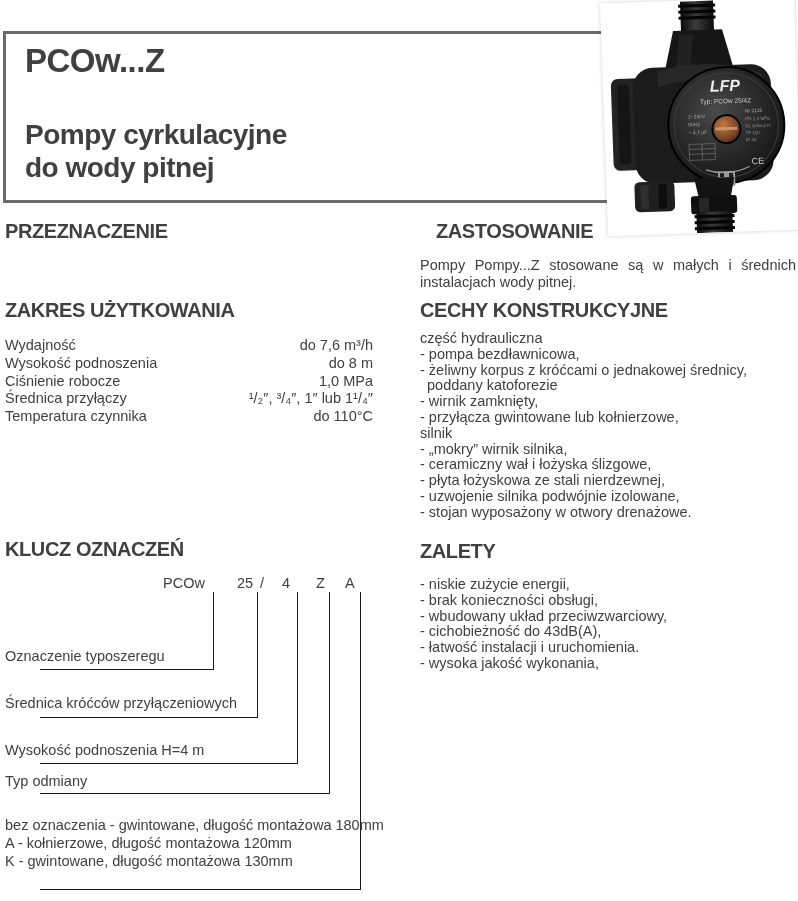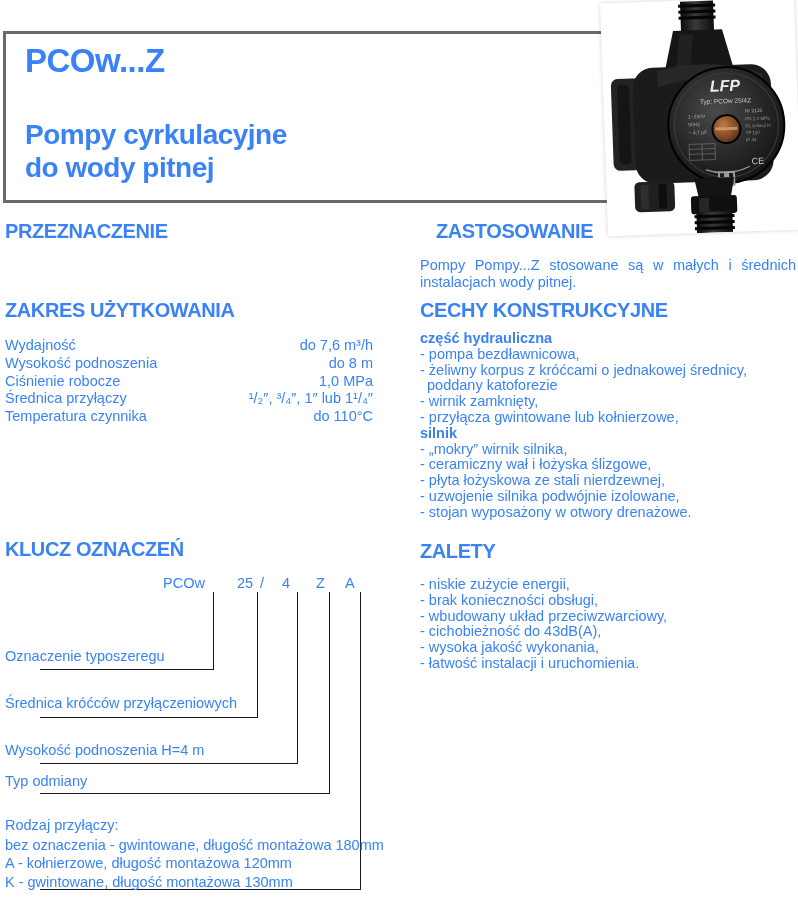--- a/index.html
+++ b/index.html
@@ -1,17 +1,17 @@
 <!DOCTYPE html>
 <html><head>
 <meta charset="utf-8">
 <style>
   html,body{margin:0;padding:0;background:#ffffff;}
   .page{position:relative;width:798px;height:901px;background:#fff;overflow:hidden;
-        font-family:"Liberation Sans","DejaVu Sans",sans-serif;color:#3b82f6;}
+        font-family:"Liberation Sans","DejaVu Sans",sans-serif;color:#404040;}
   .abs{position:absolute;}
 
   
   .header-box{left:3px;top:31px;width:786px;height:166px;border:3px solid #6a6a6a;}
   .title{left:25px;top:42px;font-size:33px;font-weight:bold;letter-spacing:-0.5px;}
   .subtitle{left:25px;top:118px;font-size:28px;font-weight:bold;line-height:33px;letter-spacing:-0.5px;}
 
   
   .photo-wrap{left:604px;top:0px;width:194px;height:233px;background:#fff;
               transform:rotate(-2deg);box-shadow:0 0 4px rgba(0,0,0,.18);z-index:5;}
@@ -22,21 +22,21 @@
   .body-text{font-size:14.5px;line-height:17px;}
   .just{text-align:justify;}
 
   
   .specs{left:5px;top:337px;width:368px;}
   .spec-row{display:flex;justify-content:space-between;font-size:14.5px;line-height:17.8px;}
   .spec-row .v{text-align:right;white-space:nowrap;}
 
   
   .blist{font-size:14.5px;line-height:15.8px;}
-  .blist .g-title{font-weight:bold;}
+  .blist .g-title{font-weight:normal;}
   .blist .indent{padding-left:7px;}
 
   
   .code-part{position:absolute;font-size:14.5px;font-weight:normal;top:575px;}
   .vline{position:absolute;width:1px;background:#1a1a1a;top:592px;}
   .hline{position:absolute;height:1px;background:#1a1a1a;left:40px;}
   .diag-label{position:absolute;left:5px;font-size:14.5px;white-space:nowrap;}
 
   .footnote{left:5px;top:816px;font-size:14.5px;line-height:18.2px;}
   .footnote .fn-title{margin-bottom:2px;}
@@ -182,21 +182,20 @@
   <div class="hline" style="top:763px;width:258px;"></div>
   <div class="hline" style="top:793px;width:290px;"></div>
   <div class="hline" style="top:889px;width:321px;"></div>
 
   <div class="diag-label" style="top:648px;">Oznaczenie typoszeregu</div>
   <div class="diag-label" style="top:695px;">Średnica króćców przyłączeniowych</div>
   <div class="diag-label" style="top:742px;">Wysokość podnoszenia H=4 m</div>
   <div class="diag-label" style="top:773px;">Typ odmiany</div>
 
   <div class="abs footnote">
-    <div class="fn-title">Rodzaj przyłączy:</div>
     <div>bez oznaczenia - gwintowane, długość montażowa 180mm</div>
     <div>A - kołnierzowe, długość montażowa 120mm</div>
     <div>K - gwintowane, długość montażowa 130mm</div>
   </div>
 
   <div class="abs h1" style="left:420px;top:220px;margin-left:16px;">ZASTOSOWANIE</div>
   <div class="abs body-text just" style="left:420px;top:257px;width:376px;">Pompy Pompy...Z stosowane są w małych i średnich instalacjach wody pitnej.</div>
 
   <div class="abs h1" style="left:420px;top:299px;">CECHY KONSTRUKCYJNE</div>
   <div class="abs blist" style="left:420px;top:331px;width:376px;">
@@ -213,17 +212,17 @@
     <div>- uzwojenie silnika podwójnie izolowane,</div>
     <div>- stojan wyposażony w otwory drenażowe.</div>
   </div>
 
   <div class="abs h1" style="left:420px;top:540px;">ZALETY</div>
   <div class="abs blist" style="left:420px;top:577px;width:376px;">
     <div>- niskie zużycie energii,</div>
     <div>- brak konieczności obsługi,</div>
     <div>- wbudowany układ przeciwzwarciowy,</div>
     <div>- cichobieżność do 43dB(A),</div>
+    <div>- łatwość instalacji i uruchomienia.</div>
     <div>- wysoka jakość wykonania,</div>
-    <div>- łatwość instalacji i uruchomienia.</div>
   </div>
 
 </div>
 
 </body></html>

